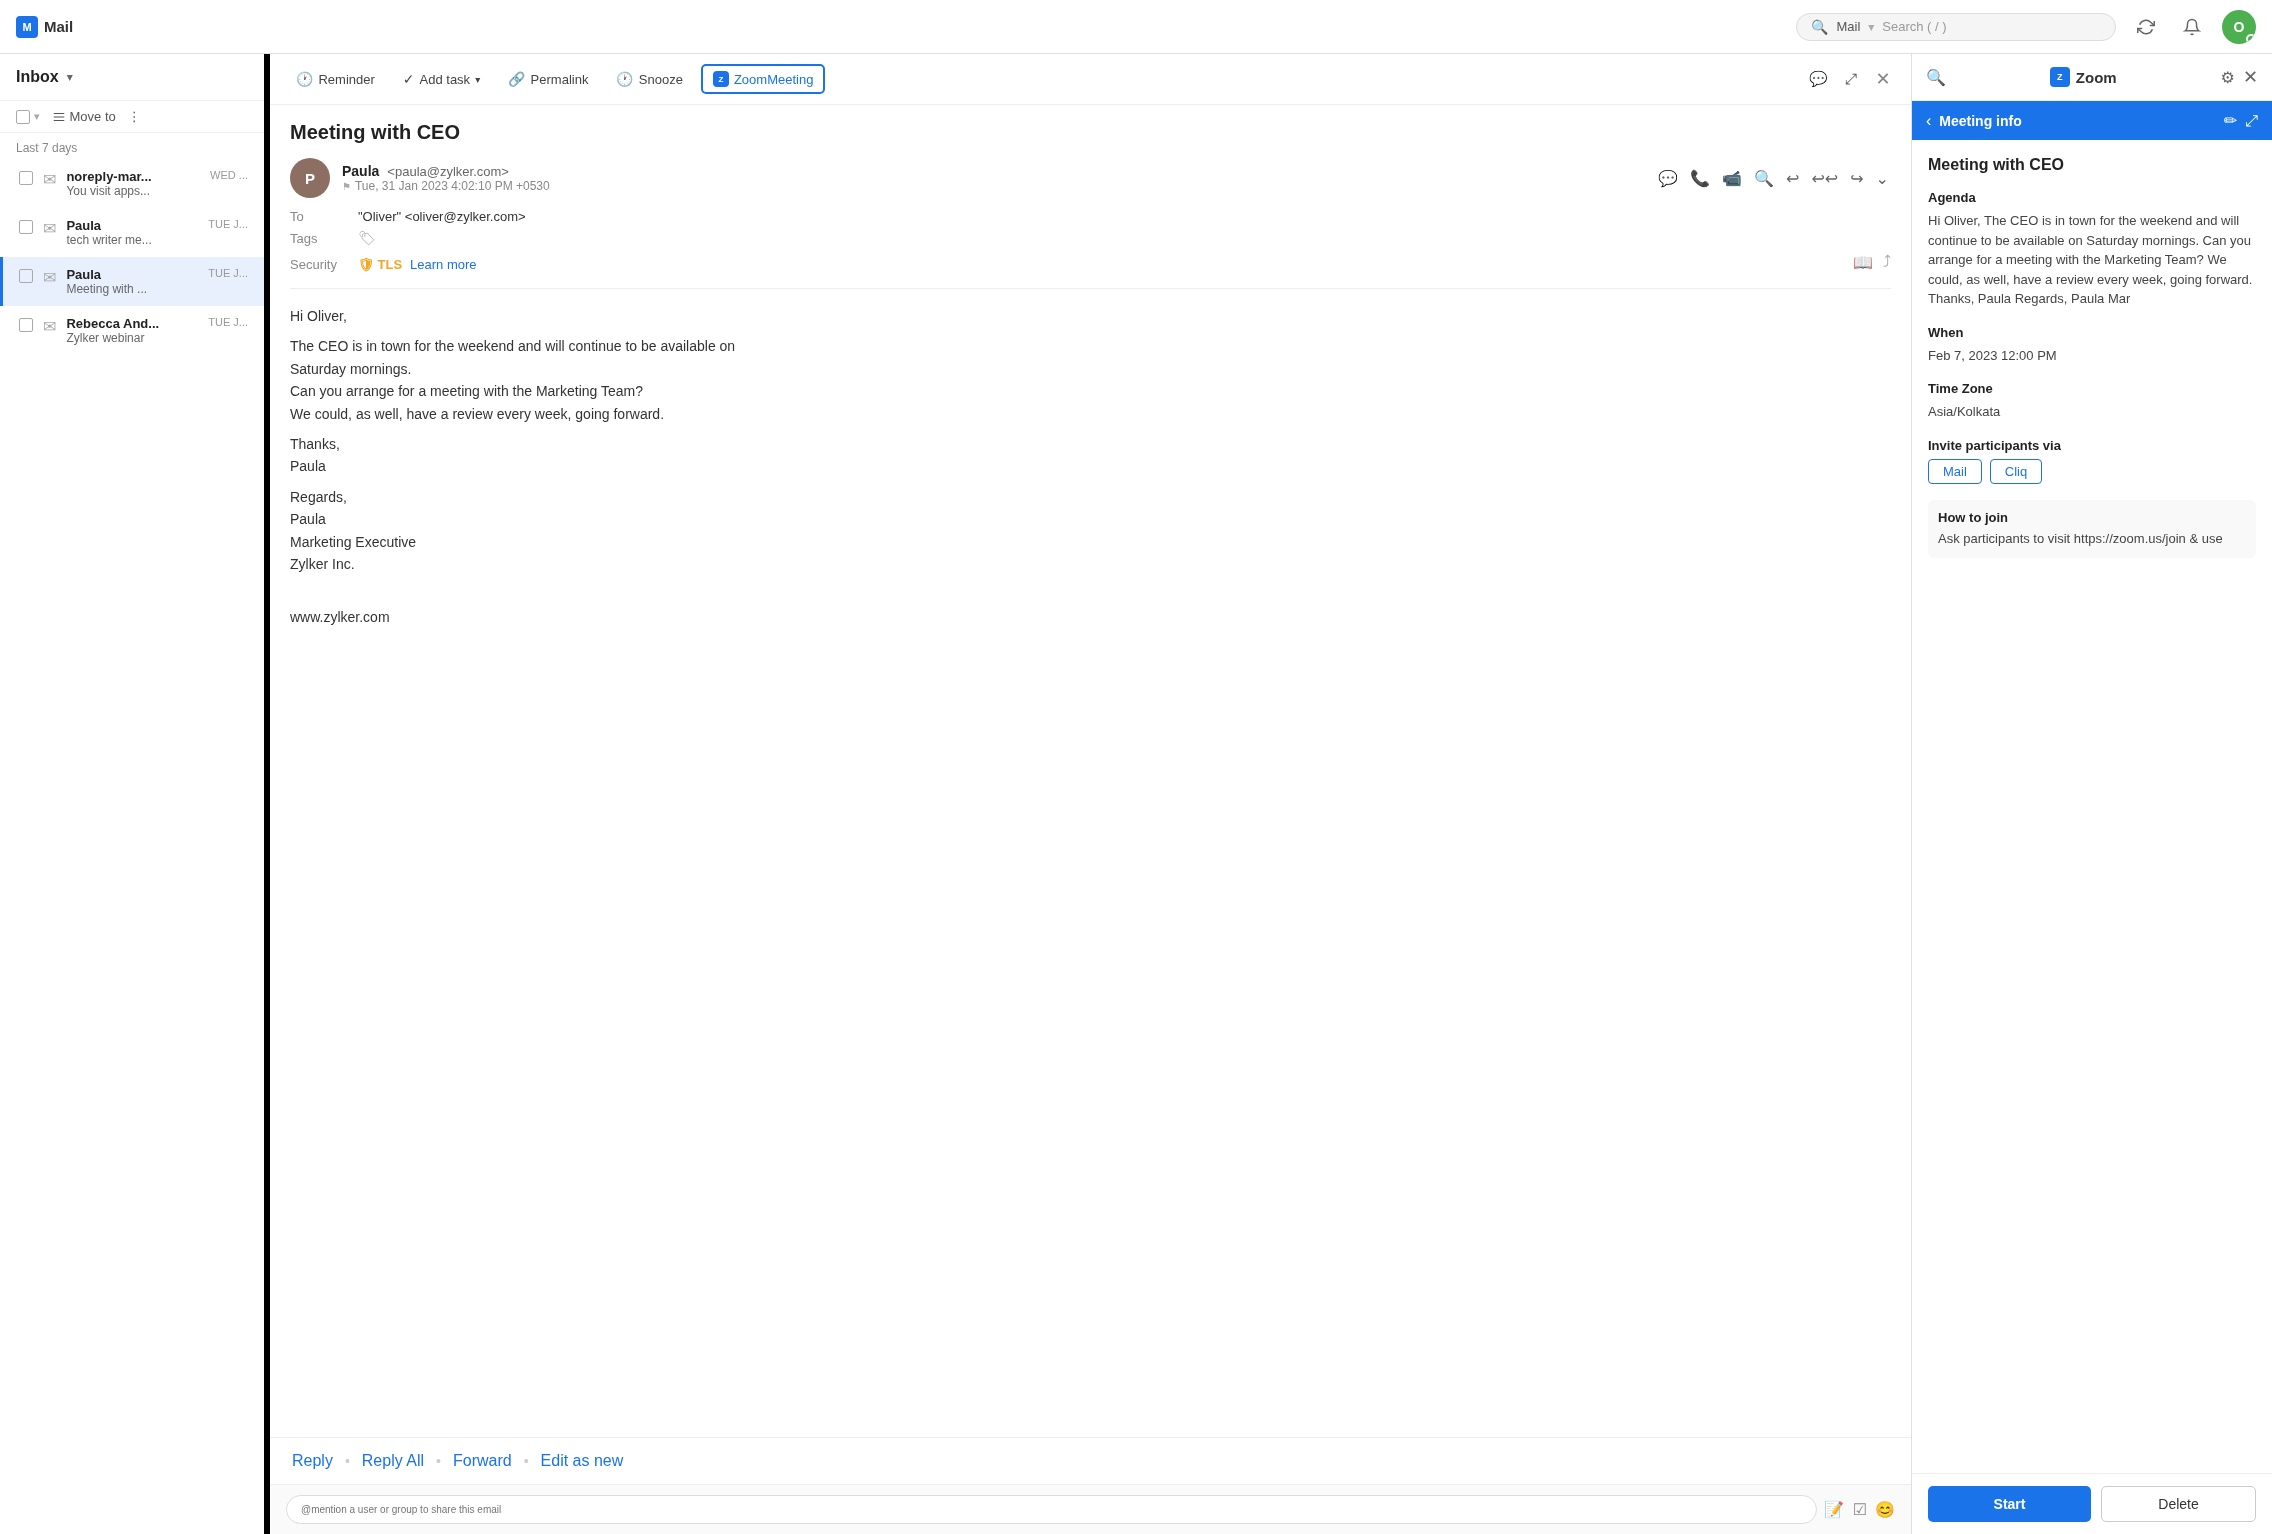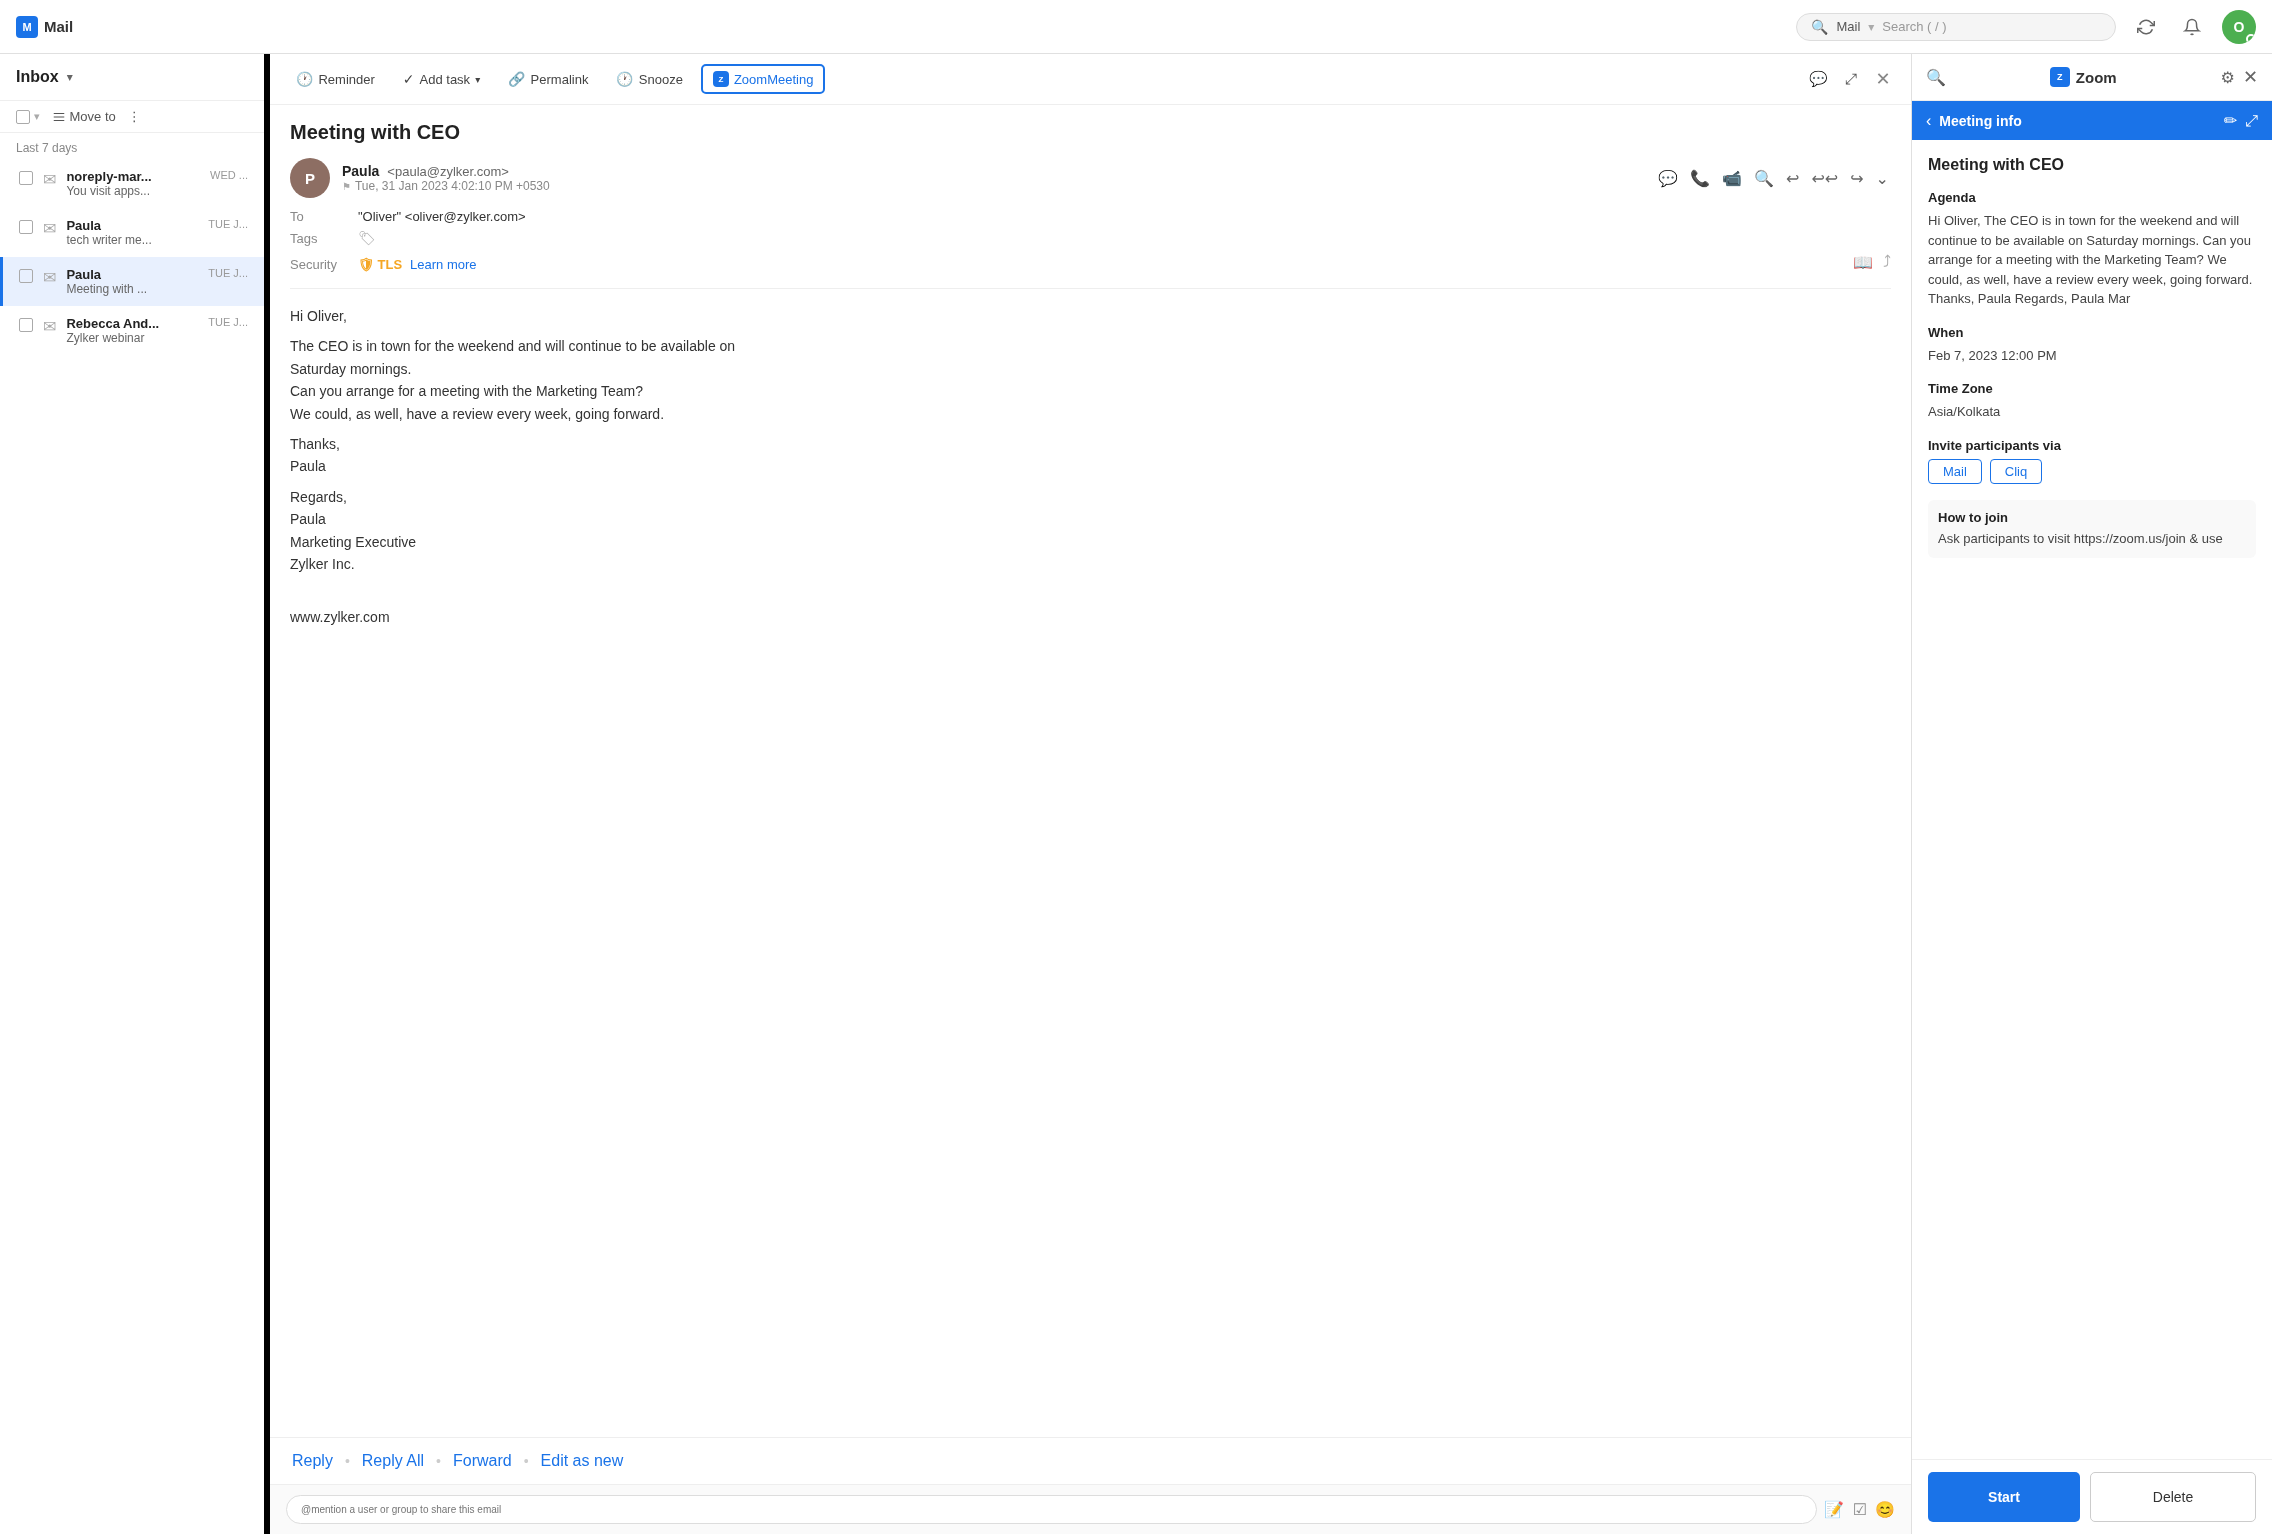--- a/index.html
+++ b/index.html
@@ -92,21 +92,21 @@
     .zoom-section { margin-bottom: 16px; }
     .zoom-section-label { font-weight: 700; font-size: 13px; color: #222; margin-bottom: 6px; }
     .zoom-section-value { font-size: 13px; color: #444; line-height: 1.5; }
     .invite-buttons { display: flex; gap: 8px; margin-top: 4px; }
     .invite-btn { border: 1px solid #1a73e8; color: #1a73e8; padding: 4px 14px; border-radius: 4px; font-size: 13px; cursor: pointer; background: #fff; }
     .zoom-how-to-join { background: #f9f9f9; border-radius: 6px; padding: 10px; margin-top: 4px; }
     .zoom-how-label { font-weight: 700; font-size: 13px; color: #222; margin-bottom: 4px; }
     .zoom-how-value { font-size: 13px; color: #444; line-height: 1.5; }
     .zoom-footer { display: flex; gap: 10px; padding: 12px 16px; border-top: 1px solid #eee; flex-shrink: 0; }
     .zoom-start-btn { flex: 1; background: #1a73e8; color: #fff; border: none; border-radius: 5px; padding: 10px; font-size: 14px; font-weight: 600; cursor: pointer; }
-    .zoom-delete-btn { flex: 1; background: #fff; color: #333; border: 1px solid #ccc; border-radius: 5px; padding: 16px; font-size: 14px; cursor: pointer; }
+    .zoom-delete-btn { flex: 1; background: #fff; color: #333; border: 1px solid #ccc; border-radius: 5px; padding: 5px; font-size: 14px; cursor: pointer; }
 
     .checkbox-square { width: 14px; height: 14px; border: 1px solid #aaa; border-radius: 2px; display: inline-block; }
   </style>
 </head>
 <body>
 
 <div class="app-container">
 
   <div class="top-bar">
     <div class="app-logo">

